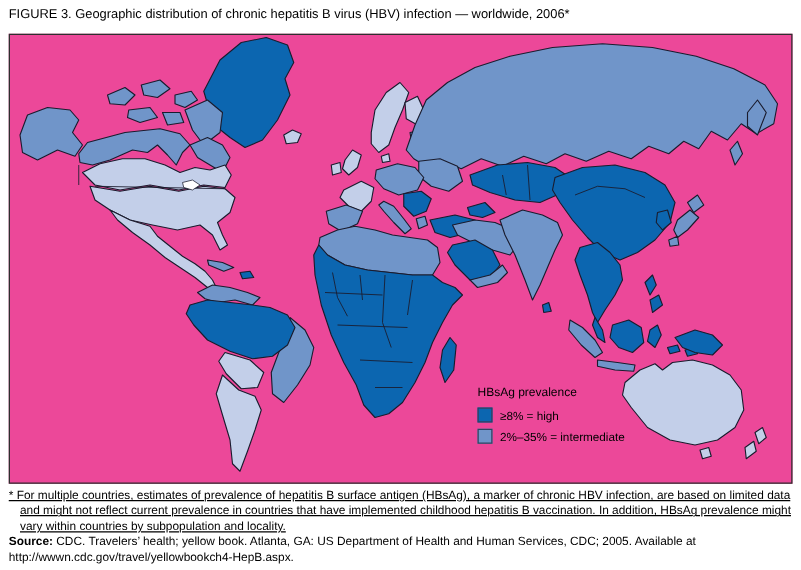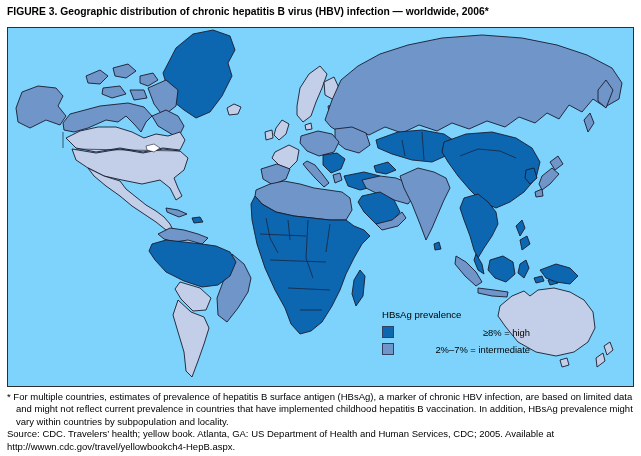--- a/index.html
+++ b/index.html
@@ -1,28 +1,28 @@
 <!DOCTYPE html>
 <html><head>
 <meta charset="utf-8">
 <style>
   html,body{margin:0;padding:0;background:#fff;}
   body{width:641px;height:456px;position:relative;font-family:"Liberation Sans",sans-serif;color:#000;overflow:hidden;}
-  .fig-title{position:absolute;left:7px;top:6px;width:628px;font-size:10.3px;font-weight:bold;letter-spacing:0;}
-  .map-panel{position:absolute;left:7px;top:27px;width:627px;height:360px;border:1px solid #2e2e2e;background:#7dd3fc;box-sizing:border-box;}
+  .fig-title{position:absolute;left:7px;top:6px;width:628px;font-size:10.3px;font-weight:normal;letter-spacing:0;}
+  .map-panel{position:absolute;left:7px;top:27px;width:627px;height:360px;border:1px solid #2e2e2e;background:#ec4899;box-sizing:border-box;}
   .map-panel svg{position:absolute;left:0;top:0;}
   .legend{position:absolute;left:374px;top:281px;width:148px;}
   .legend-title{font-size:9.6px;margin-bottom:6px;}
-  .legend-row{display:flex;align-items:center;margin-bottom:5px;justify-content:space-between;}
+  .legend-row{display:flex;align-items:center;margin-bottom:5px;}
   .swatch{width:10px;height:10px;border:1px solid #31415f;margin-right:6px;flex:0 0 auto;}
   .legend-label{font-size:9.4px;white-space:nowrap;}
   .footnotes{position:absolute;left:7px;top:391px;width:630px;font-size:9.5px;line-height:12.4px;}
   .footnotes p{margin:0;}
-  .fn-asterisk{padding-left:9px;text-indent:-9px;}
-  .b{font-weight:normal;}
+  .fn-asterisk{padding-left:9px;text-indent:-9px;text-decoration:underline;}
+  .b{font-weight:bold;}
 </style>
 </head>
 <body>
 
 <div class="fig-title">FIGURE 3. Geographic distribution of chronic hepatitis B virus (HBV) infection — worldwide, 2006*</div>
 
 <div class="map-panel">
   <svg width="625" height="358" viewBox="0 0 625 358" stroke="#1a1c2e" stroke-width="0.9" stroke-linejoin="round" fill="#ccc">
 
     <path d="M160 62 L155 45 L168 20 L185 6 L205 2 L222 8 L227 22 L220 35 L224 48 L214 68 L202 84 L188 90 L176 82 L166 74 Z" fill="#0c66b0"></path>
@@ -118,21 +118,21 @@
   </svg>
 
   <div class="legend">
     <div class="legend-title">HBsAg prevalence</div>
     <div class="legend-row">
       <span class="swatch" style="background: rgb(12, 102, 176);"></span>
       <span class="legend-label">≥8% = high</span>
     </div>
     <div class="legend-row">
       <span class="swatch" style="background: rgb(112, 149, 201);"></span>
-      <span class="legend-label">2%–7% = intermediate</span>
+      <span class="legend-label">2%–35% = intermediate</span>
     </div>
   </div>
 </div>
 
 <div class="footnotes">
   <p class="fn-asterisk">* For multiple countries, estimates of prevalence of hepatitis B surface antigen (HBsAg), a marker of chronic HBV infection, are based on limited data and might not reflect current prevalence in countries that have implemented childhood hepatitis B vaccination. In addition, HBsAg prevalence might vary within countries by subpopulation and locality.</p>
   <p><span class="b">Source:</span><span> CDC. Travelers’ health; yellow book. Atlanta, GA: US Department of Health and Human Services, CDC; 2005. Available at http://wwwn.cdc.gov/travel/yellowbookch4-HepB.aspx.</span></p>
 </div>
 
 </body></html>

